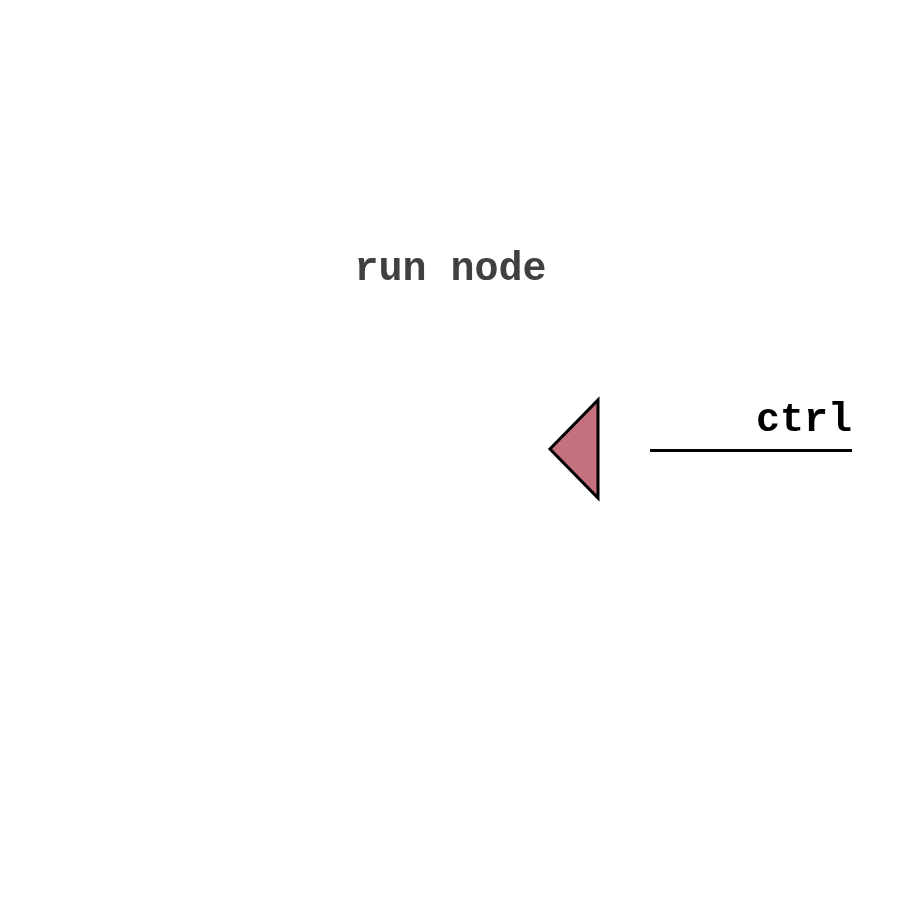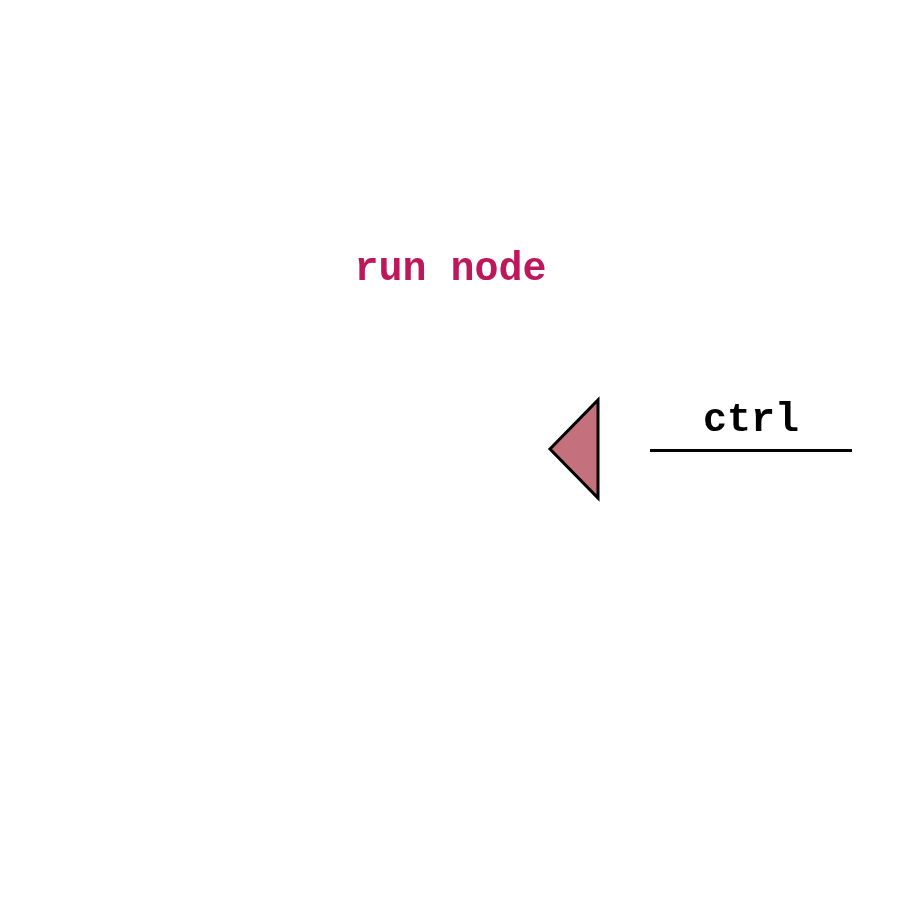--- a/index.html
+++ b/index.html
@@ -17,21 +17,21 @@
   }
   .node-title {
     position: absolute;
     left: 302px;
     top: 250px;
     width: 297px;
     text-align: center;
     font-size: 40px;
     font-weight: bold;
     line-height: 40px;
-    color: #be185d;
+    color: #404040;
     white-space: nowrap;
     letter-spacing: 0px;
   }
   .node-box {
     position: absolute;
     left: 302px;
     top: 299px;
     width: 297px;
     height: 300px;
     box-sizing: border-box;
@@ -55,21 +55,21 @@
     top: 392px;
     width: 60px;
     height: 114px;
     overflow: visible;
   }
   .wire-label {
     position: absolute;
     left: 650px;
     top: 401px;
     width: 202px;
-    text-align: center;
+    text-align: right;
     font-size: 40px;
     font-weight: bold;
     line-height: 40px;
     color: #000000;
     white-space: nowrap;
   }
   .wire-line {
     position: absolute;
     left: 650px;
     top: 449px;

